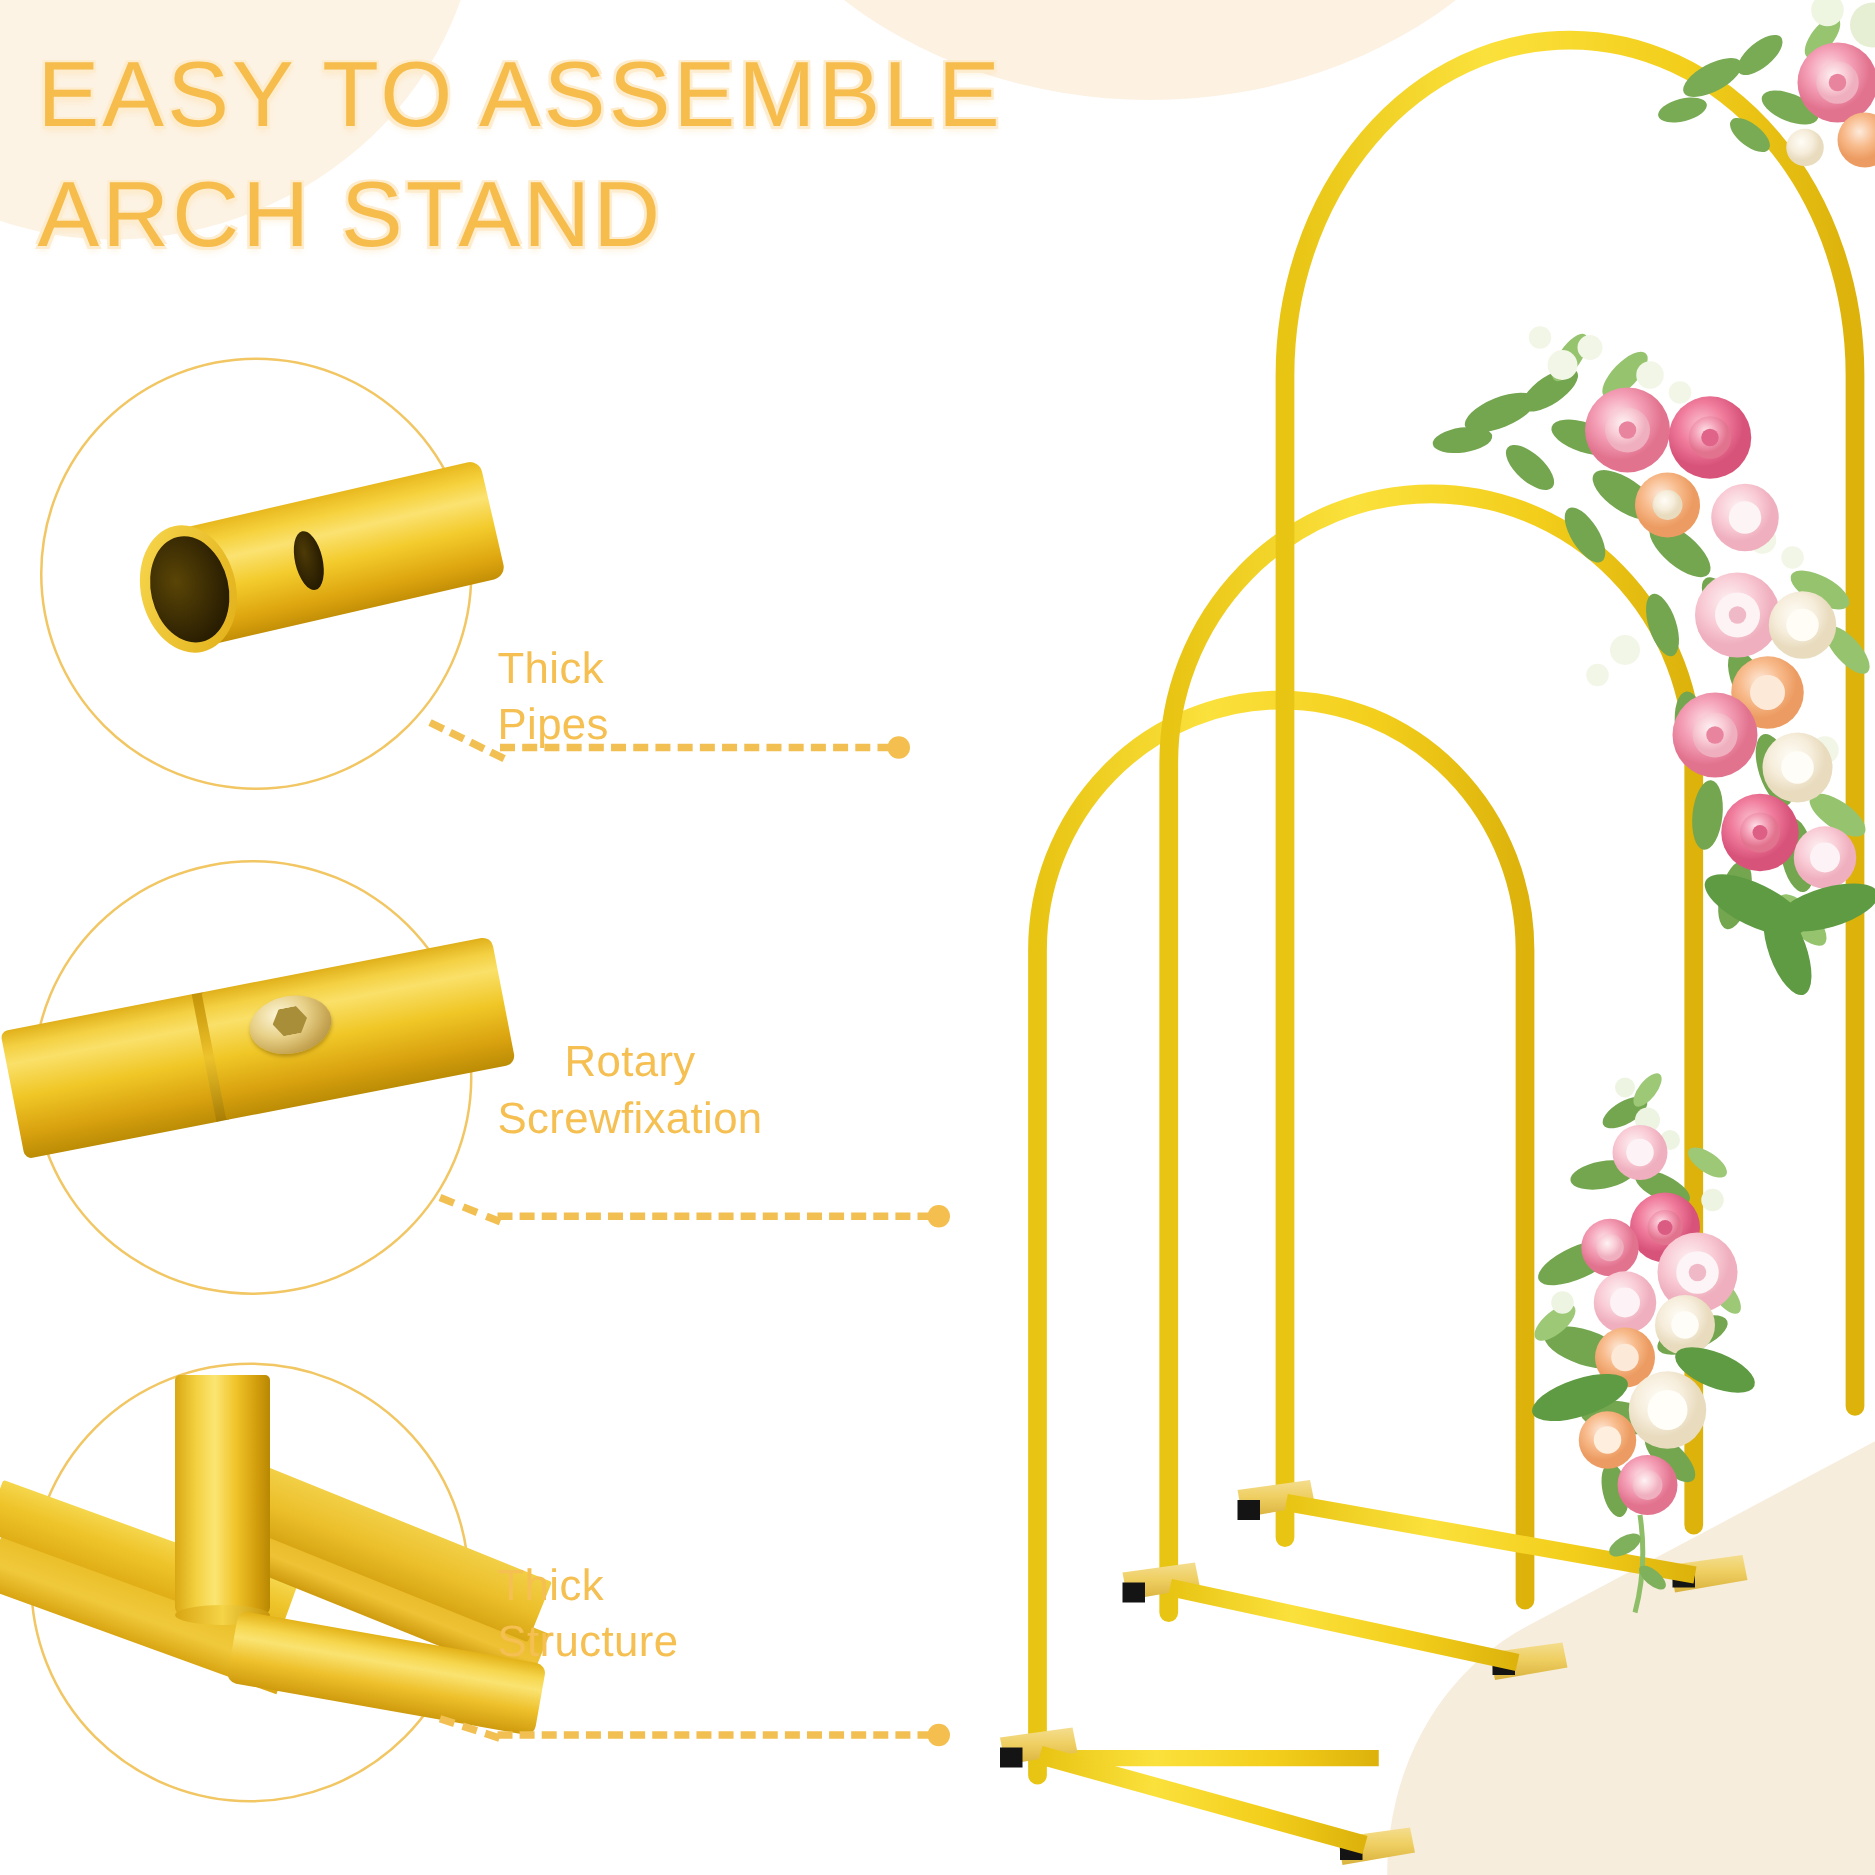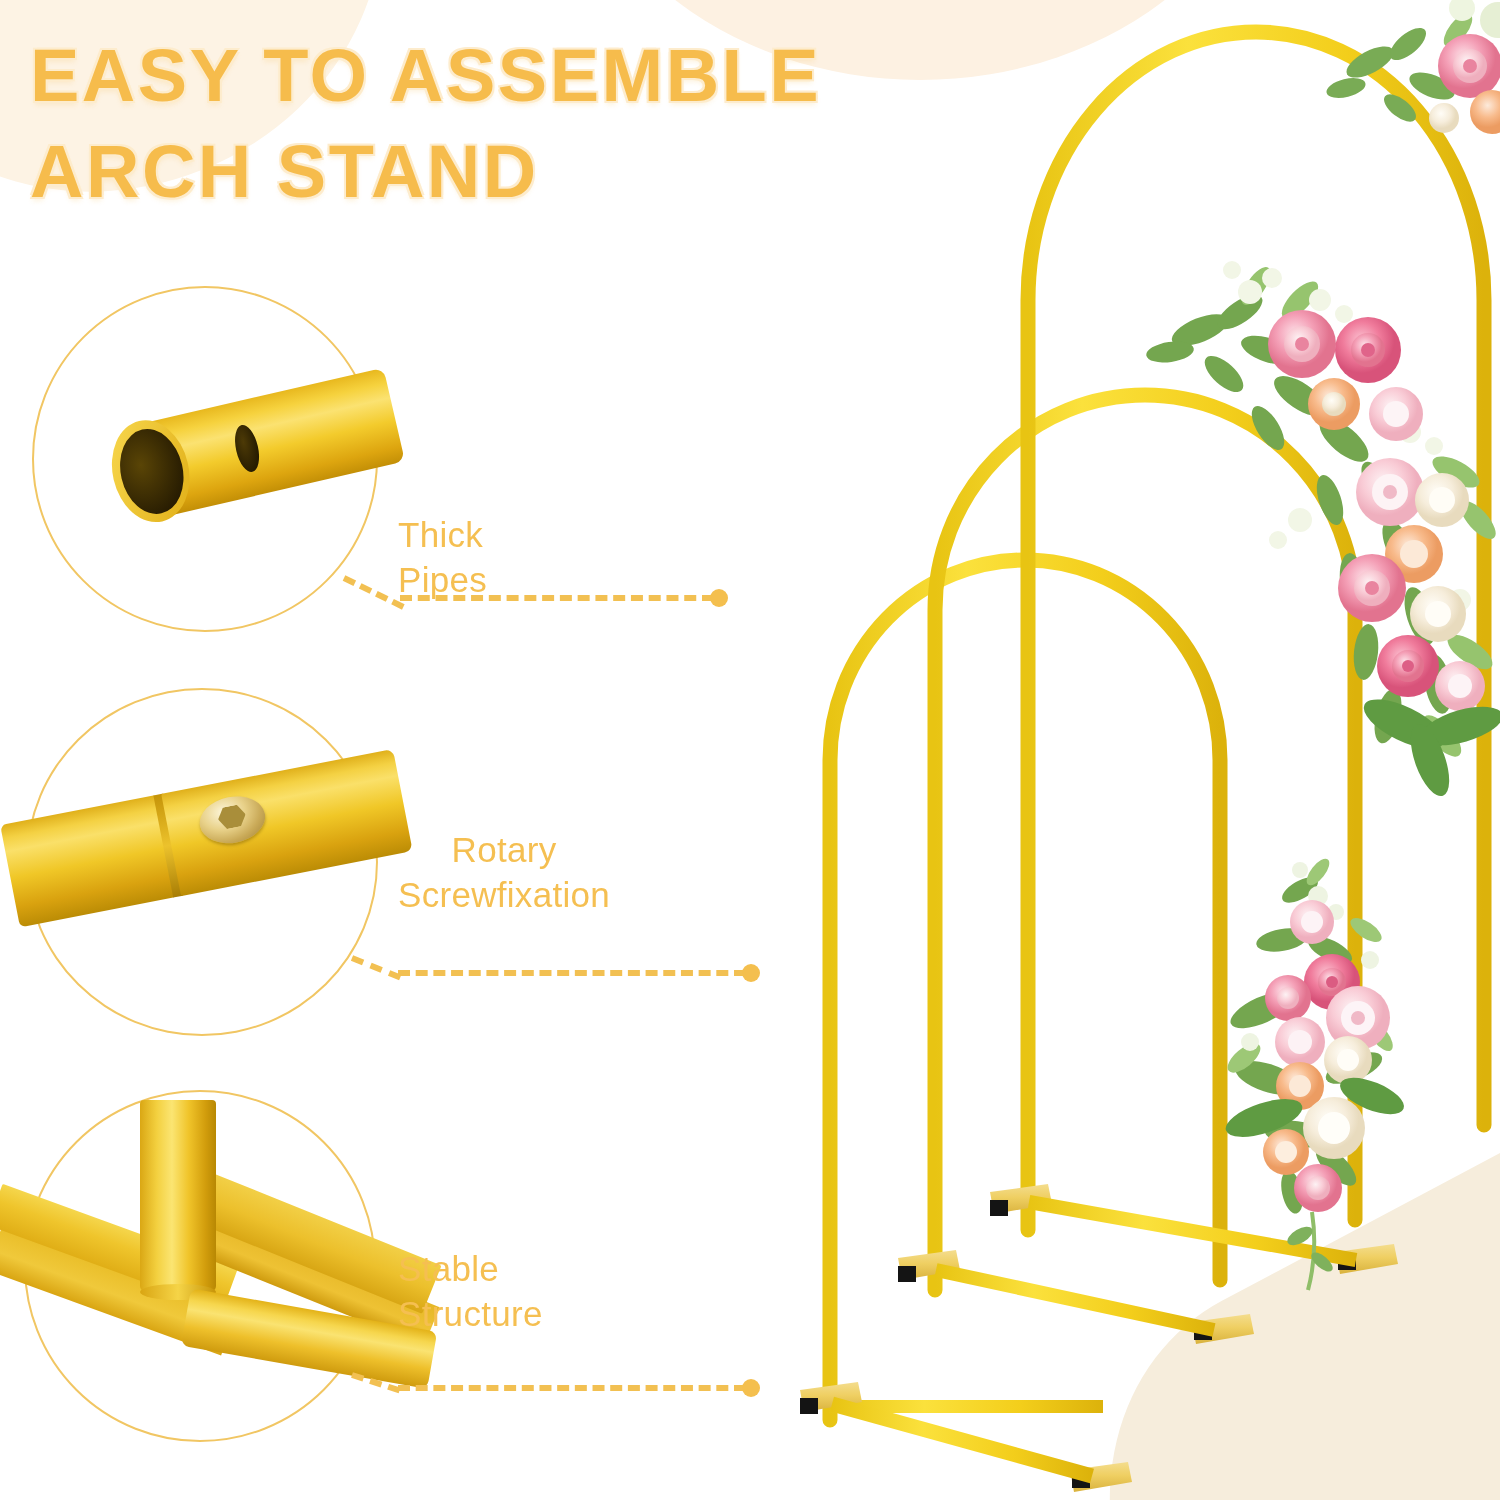--- a/index.html
+++ b/index.html
@@ -48,21 +48,21 @@
     transform: rotate(-28deg);
     border-radius: 40% 0 0 0 / 60% 0 0 0;
   }
 
   
   .headline {
     position: absolute;
     left: 30px;
     top: 28px;
     width: 960px;
-    font-weight: 700;
+    font-weight: 400;
     font-size: 74px;
     line-height: 1.30;
     letter-spacing: 2.5px;
     color: #f6bc4c;
     text-transform: uppercase;
     text-shadow:
        2px  2px 0 #fdeccd,
       -2px  2px 0 #fdeccd,
        2px -2px 0 #fdeccd,
       -2px -2px 0 #fdeccd,
@@ -581,17 +581,17 @@
         <div class="tube-right"></div>
       </div>
     </div>
 
     <div class="dash-diag" style="left:352px; top:1372px; width:50px; transform: rotate(18deg);"></div>
     <div class="dash-line" style="left:398px; top:1385px; width:362px;">
       <span class="seg"></span>
       <span class="dot"></span>
     </div>
 
-    <div class="feat-label" style="left:398px; top:1247px;">Stable
+    <div class="feat-label" style="left:398px; top:1247px;">Thick
 Structure</div>
   </div>
 
 </div>
 
 </body></html>

